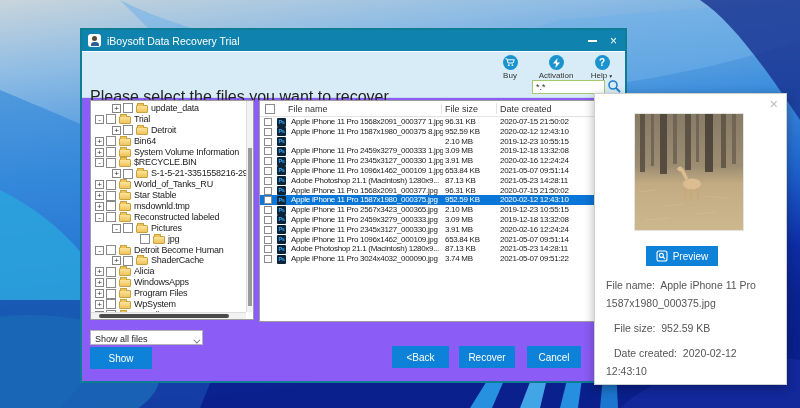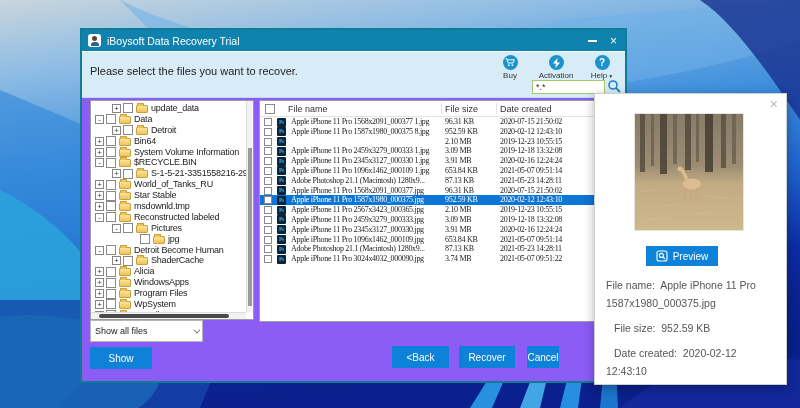--- a/index.html
+++ b/index.html
@@ -20,21 +20,21 @@
   .win-controls { position:absolute; right:8px; top:0; height:21px; display:flex; align-items:center; gap:13px; }
   .min-btn { width:9px; height:2px; background:#fff; display:inline-block; }
   .close-btn { color:#fff; font-size:12px; line-height:12px; }
 
   .header-band { height:47px; background:#d8ecf7; border-top:1px solid #fdfeff; border-bottom:1px solid #c3ddee; position:relative; }
   .toolbar { position:absolute; right:4px; top:3px; display:flex; gap:8px; }
   .tool { width:38px; display:flex; flex-direction:column; align-items:center; gap:1px; cursor:pointer; }
   .tool-circle { width:15px; height:15px; border-radius:50%; background:#1b93cf; display:flex; align-items:center; justify-content:center; color:#fff; }
   .tool-label { font-size:8px; color:#333; display:flex; align-items:center; gap:1px; }
   .help-arrow { font-size:5px; color:#333; }
-  .prompt-text { position:absolute; left:8px; top:13px; font-size:11px; color:#222; }
+  .prompt-text { position:absolute; left:8px; top:36px; font-size:16px; color:#222; }
   .search-box { position:absolute; right:20px; top:28px; width:73px; height:14px; border:1px solid #a4c96f;
     background:#fff; font-size:9px; color:#333; padding:0 3px; font-family:"Liberation Sans",sans-serif; }
   .search-icon { position:absolute; right:3px; top:27px; width:15px; height:15px; }
 
   
   .tree-panel { position:absolute; left:8px; top:70px; width:164px; height:220px; border:1px solid #9d9d9d; background:#fff; overflow:hidden; }
   .tree-rows { position:absolute; left:0; top:2px; right:7px; bottom:7px; overflow:hidden; }
   .tree-row { height:10.9px; line-height:10.9px; display:flex; align-items:center; white-space:nowrap; font-size:9px; letter-spacing:-0.2px; color:#222; }
   .expander { width:9px; height:9px; border:1px solid #848484; background:#fff; font-size:8px; line-height:7px; text-align:center; color:#333; flex:0 0 auto; margin-right:2px; }
   .exp-spacer { width:11px; flex:0 0 auto; }
@@ -47,40 +47,40 @@
   .hscroll-thumb { position:absolute; top:1px; height:4px; left:8px; width:130px; background:#4a4a4a; border-radius:2px; }
 
   
   .file-panel { position:absolute; left:177px; top:70px; width:366px; height:222px; border:1px solid #9d9d9d; background:#fff; overflow:hidden; }
   .list-header { position:relative; height:16px; border-bottom:1px solid #e2e2e2; font-size:9px; color:#333; }
   .list-header .hsep { position:absolute; top:2px; bottom:2px; width:1px; background:#e3e3e3; }
   .hdr-cb { position:absolute; left:5px; top:3px; width:10px; height:10px; border:1px solid #8a8a8a; background:#fff; }
   .hdr-name { position:absolute; left:28px; top:3px; }
   .hdr-size { position:absolute; left:185px; top:3px; }
   .hdr-date { position:absolute; left:240px; top:3px; }
-  .file-rows { position:absolute; left:0; right:0; top:16px; bottom:0;font-family:Liberation Serif, serif; }
+  .file-rows { position:absolute; left:0; right:0; top:16px; bottom:0; }
   .file-row { position:relative; height:9.8px; line-height:9.8px; font-size:8px; letter-spacing:-0.3px; color:#222; }
   .file-row.selected { background:#0a76d7; color:#fff; }
   .row-cb { position:absolute; left:4px; top:1px; width:8px; height:8px; border:1px solid #8a8a8a; background:#fff; }
   .ps-icon { position:absolute; left:17px; top:0.5px; width:9px; height:9px; background:#0c2438; color:#31a8ff;
     font-size:5.5px; font-weight:bold; text-align:center; line-height:9px; border-radius:1px; }
   .c-name { position:absolute; left:31px; width:152px; overflow:hidden; white-space:nowrap; }
   .c-size { position:absolute; left:185px; white-space:nowrap; }
   .c-date { position:absolute; left:240px; white-space:nowrap; }
 
   
-  .filter-select { position:absolute; left:8px; top:290px; width:113px; height:22px; border:1px solid #b5b5b5; background:#fff;
-    font-size:9px; color:#222; display:flex; align-items:center; padding:0 4px; }
+  .filter-select { position:absolute; left:8px; top:300px; width:113px; height:15px; border:1px solid #b5b5b5; background:#fff;
+    font-size:9px; color:#222; display:flex; align-items:flex-end; padding:0 4px; }
   .chev { margin-left:auto; width:5px; height:5px; border-right:1px solid #777; border-bottom:1px solid #777; transform:rotate(45deg) translateY(-2px); }
   .btn { position:absolute; background:#0e82d8; color:#fff; border:none; font-size:10px; font-family:"Liberation Sans",sans-serif;
     display:flex; align-items:center; justify-content:center; cursor:pointer; }
   .btn-home   { left:8px;   top:317px; width:62px; height:22px; }
   .btn-back   { left:310px; top:316px; width:57px; height:22px; }
   .btn-recover{ left:377px; top:316px; width:56px; height:22px; }
-  .btn-cancel { left:445px; top:316px; width:32px; height:22px; }
+  .btn-cancel { left:445px; top:316px; width:54px; height:22px; }
 
   
   .preview-panel { position:absolute; left:594px; top:93px; width:193px; height:292px; background:#fff;
     border:1px solid #cfcfcf; box-shadow:0 3px 10px rgba(0,0,0,.3); }
   .pp-close { position:absolute; right:8px; top:3px; color:#b9b9b9; font-size:14px; line-height:14px; cursor:pointer; }
   .pp-image { position:absolute; left:39px; top:19px; width:110px; height:118px; border:1px solid #e4e4e4; }
   .pp-btn { position:absolute; left:51px; top:152px; width:72px; height:20px; background:#0e82d8; color:#fff; border:none;
     font-size:10px; font-family:"Liberation Sans",sans-serif; display:flex; align-items:center; justify-content:center; gap:5px; cursor:pointer; }
   .pp-fields { position:absolute; left:11px; top:182px; width:174px; font-size:10.5px; color:#555; line-height:18px; }
   .pfield { margin-bottom:7px; word-break:break-word; }
@@ -172,21 +172,21 @@
         <div class="tree-row" style="padding-left: 21px;">
           <span class="expander">+</span>
           <span class="tree-cb"></span>
           <span class="folder"></span>
           <span class="tree-label">update_data</span>
         </div>
         <div class="tree-row" style="padding-left: 4px;">
           <span class="expander">-</span>
           <span class="tree-cb"></span>
           <span class="folder"></span>
-          <span class="tree-label">Data</span>
+          <span class="tree-label">Trial</span>
         </div>
         <div class="tree-row" style="padding-left: 21px;">
           <span class="expander">+</span>
           <span class="tree-cb"></span>
           <span class="folder"></span>
           <span class="tree-label">Detroit</span>
         </div>
         <div class="tree-row" style="padding-left: 4px;">
           <span class="expander">+</span>
           <span class="tree-cb"></span>

